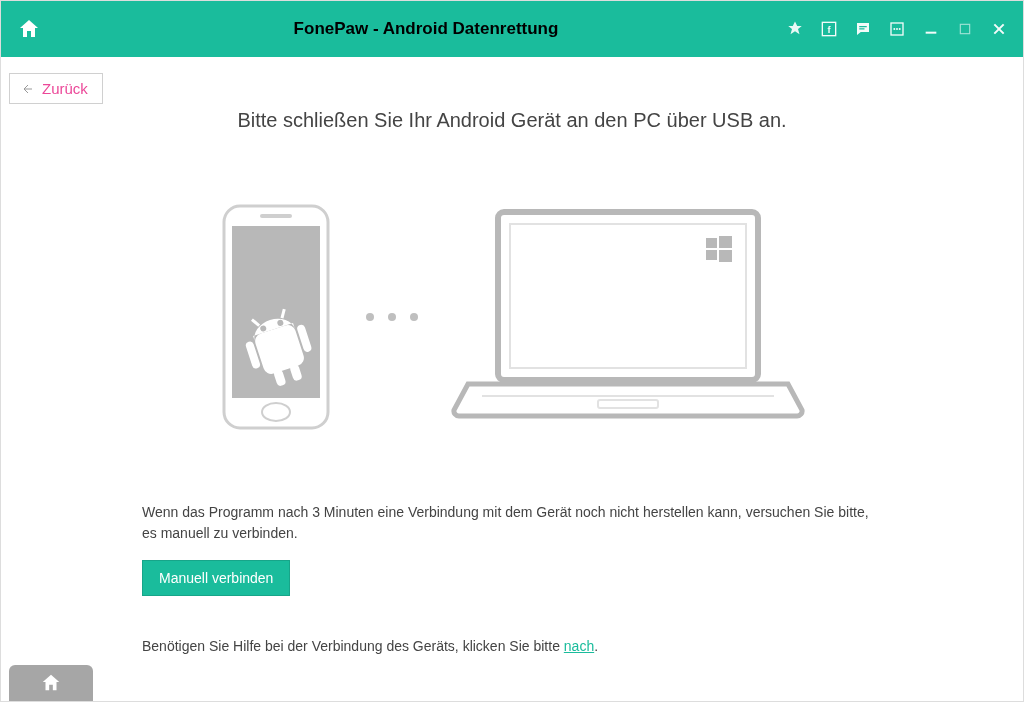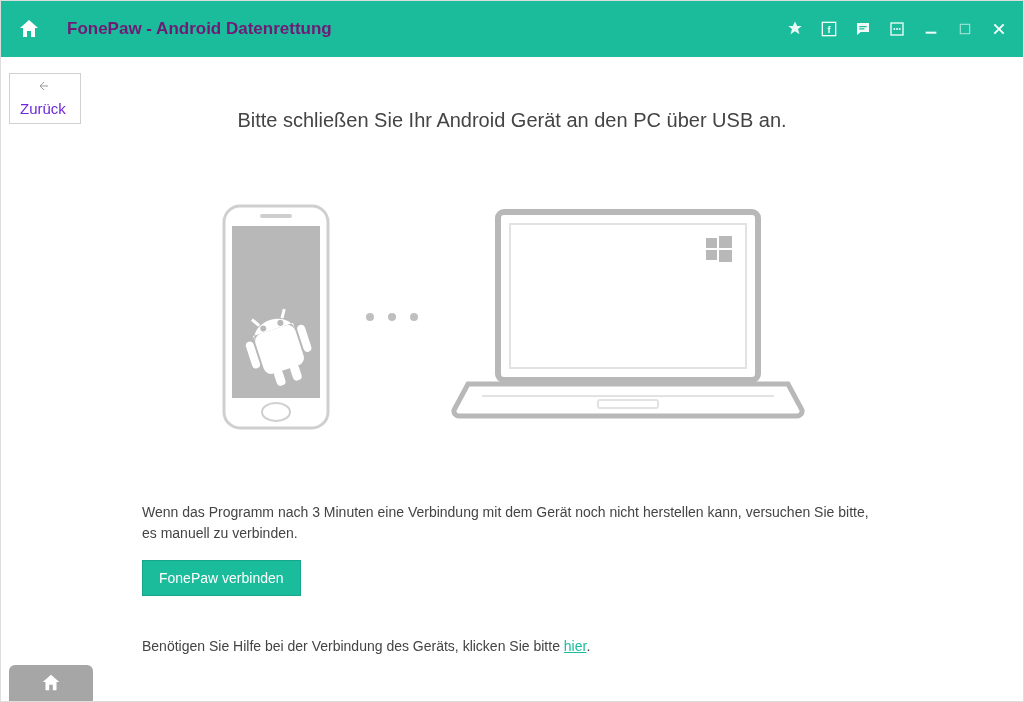--- a/index.html
+++ b/index.html
@@ -11,21 +11,22 @@
     overflow: hidden;
     border: 1px solid #ddd;
     position: relative;
   }
   .titlebar {
     background: #1abc9c;
     height: 56px;
     display: flex;
     align-items: center;
     padding: 12px 14px;
-    color: #701a75;
+    color: #000000;
+    text-align: center;
   }
   .titlebar .home-btn {
     width: 28px; height: 28px;
     display: flex; align-items: center; justify-content: center;
     margin-right: 24px;
     cursor: pointer;
   }
   .titlebar .title {
     font-size: 17px;
     font-weight: 600;
@@ -43,26 +44,25 @@
     opacity: 0.95;
   }
   .back-btn {
     position: absolute;
     top: 72px;
     left: 8px;
     border: 1px solid #d0d0d0;
     background: #fff;
     padding: 6px 14px 6px 10px;
     font-size: 15px;
-    color: #6d28d9;
+    color: #ec4899;
     cursor: pointer;
     display: flex;
     align-items: center;
     gap: 8px;
-    flex-direction: column;
   }
   .main {
     padding-top: 52px;
     text-align: center;
   }
   .headline {
     font-size: 20px;
     color: #444;
     font-weight: 400;
     margin-bottom: 70px;
@@ -227,24 +227,24 @@
       </g>
 
       <path d="M20 182 h320 l14 26 a5 5 0 0 1 -5 6 H11 a5 5 0 0 1 -5 -6 z" fill="none" stroke="#b8b8b8" stroke-width="5"></path>
       <line x1="34" y1="194" x2="326" y2="194" stroke="#e2e2e2" stroke-width="2"></line>
       <rect x="150" y="198" width="60" height="8" rx="2" fill="none" stroke="#e2e2e2" stroke-width="2"></rect>
     </svg>
   </div>
 
   <div class="desc-block">
     <div>Wenn das Programm nach 3 Minuten eine Verbindung mit dem Gerät noch nicht herstellen kann, versuchen Sie bitte, es manuell zu verbinden.</div>
-    <button class="manual-btn">FonePaw verbinden</button>
+    <button class="manual-btn">Manuell verbinden</button>
 
     <div class="help-line">
-      <span>Benötigen Sie Hilfe bei der Verbindung des Geräts, klicken Sie bitte </span><a>hier</a><span>.</span>
+      <span>Benötigen Sie Hilfe bei der Verbindung des Geräts, klicken Sie bitte </span><a>nach</a><span>.</span>
     </div>
   </div>
 </div>
 
 <div class="footer-home">
   <svg width="22" height="22" viewBox="0 0 24 24">
     <path fill="#fff" d="M12 3l9 8h-3v9h-4v-6h-4v6H6v-9H3l9-8z"></path>
   </svg>
 </div>
 

